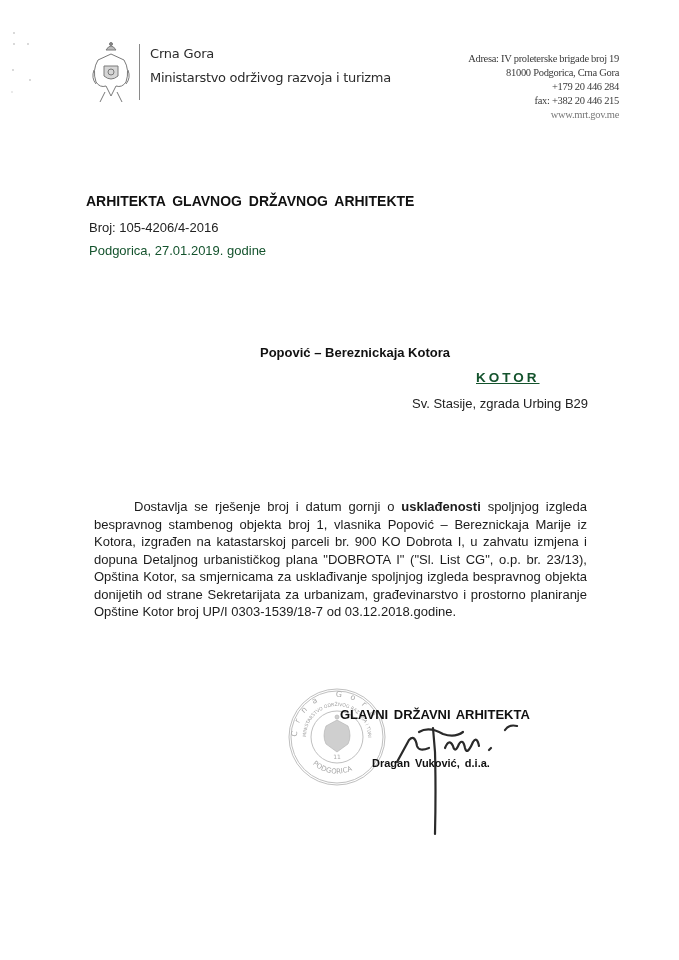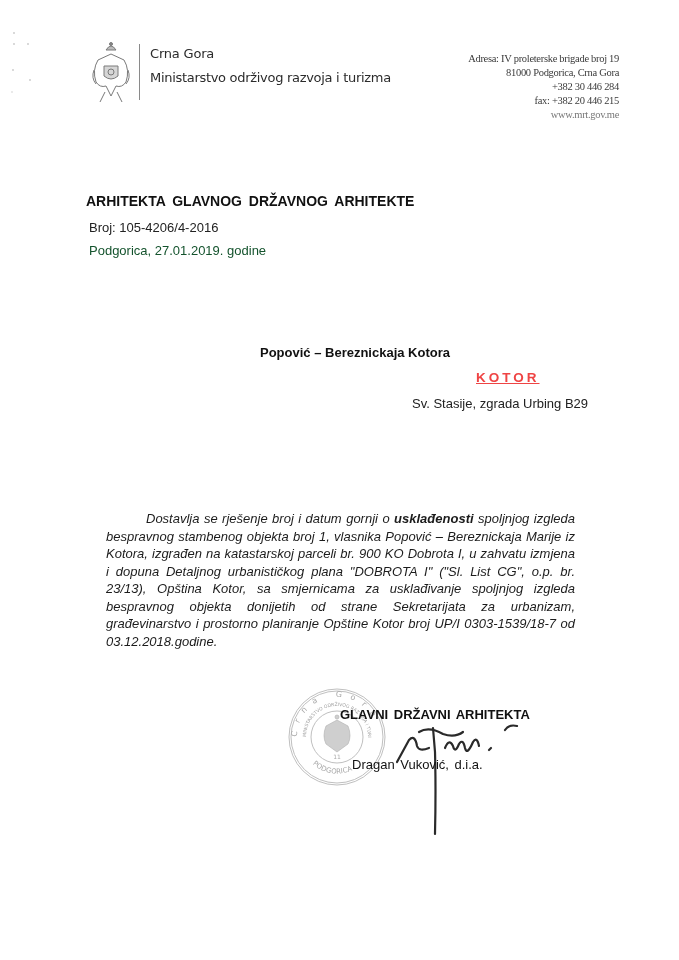--- a/index.html
+++ b/index.html
@@ -11,29 +11,29 @@
     .crest { left: 90px; top: 40px; width: 42px; height: 70px; }
     .vline { left: 139px; top: 44px; width: 1px; height: 56px; background: #8a8a8a; }
     .org1 { left: 150px; top: 46px; font-size: 13px; color: #2b2b2b; font-family: "DejaVu Sans", sans-serif; letter-spacing: -0.2px; }
     .org2 { left: 150px; top: 70px; font-size: 13px; color: #2b2b2b; font-family: "DejaVu Sans", sans-serif; letter-spacing: -0.3px; }
     .addr { right: 60px; top: 52px; text-align: right; font-size: 10.5px; line-height: 14px; color: #3a3a3a; font-family: Liberation Serif, serif; letter-spacing: -0.3px; }
     .addr .web { color: #777; }
     .directorate { left: 86px; top: 193px; font-size: 14px; font-weight: bold; word-spacing: 3px; color: #111; }
     .broj { left: 89px; top: 220px; font-size: 13px; color: #222; }
     .date { left: 89px; top: 243px; font-size: 13px; color: #14532d; }
     .recipient { left: 260px; top: 345px; font-size: 13px; font-weight: bold; color: #111; }
-    .city { left: 476px; top: 370px; font-size: 13.5px; font-weight: bold; text-decoration: underline; letter-spacing: 3px; color: #ef4444; }
+    .city { left: 476px; top: 370px; font-size: 13.5px; font-weight: bold; text-decoration: underline; letter-spacing: 3px; color: #14532d; }
     .street { left: 412px; top: 396px; font-size: 13px; color: #222; }
     .body-text { left: 89px; top: 493px; width: 503px; font-size: 13px; line-height: 17.5px; text-align: justify; color: #1c1c1c; }
-    .body-text p { margin: 17px; text-indent: 40px; font-style: italic; }
+    .body-text p { margin: 5px; text-indent: 40px; }
     .body-text b { font-weight: bold; }
     .stamp { left: 286px; top: 686px; width: 102px; height: 102px; }
     .sig-title { left: 340px; top: 707px; font-size: 13px; font-weight: bold; word-spacing: 2px; color: #111; }
     .signature { left: 395px; top: 720px; width: 180px; height: 120px; }
-    .sig-name { left: 352px; top: 757px; font-size: 13px; font-weight: normal; word-spacing: 2px; color: #111; }
+    .sig-name { left: 372px; top: 757px; font-size: 11px; font-weight: bold; word-spacing: 2px; color: #111; }
     .specks { left: 0; top: 0; width: 40px; height: 120px; }
   </style>
 </head>
 <body>
 
 <svg class="abs specks" viewBox="0 0 40 120">
   <circle cx="14" cy="33" r="0.9" fill="#c8c8c8"></circle>
   <circle cx="14" cy="44" r="0.9" fill="#c8c8c8"></circle>
   <circle cx="28" cy="44" r="0.9" fill="#c8c8c8"></circle>
   <circle cx="13" cy="70" r="0.9" fill="#c8c8c8"></circle>
@@ -52,21 +52,21 @@
     <circle cx="21" cy="32" r="3"></circle>
   </g>
 </svg>
 <div class="abs vline"></div>
 <div class="abs org1">Crna Gora</div>
 <div class="abs org2">Ministarstvo održivog razvoja  i turizma</div>
 
 <div class="abs addr">
   <div>Adresa: IV proleterske brigade broj 19</div>
   <div>81000 Podgorica, Crna Gora</div>
-  <div>+382 30 446 284</div>
+  <div>+179 20 446 284</div>
   <div>fax: +382 20 446 215</div>
   <div class="web">www.mrt.gov.me</div>
 </div>
 
 <div class="abs directorate">ARHITEKTA GLAVNOG DRŽAVNOG ARHITEKTE</div>
 <div class="abs broj">Broj: 105-4206/4-2016</div>
 <div class="abs date">Podgorica, 27.01.2019. godine</div>
 
 <div class="abs recipient">Popović – Bereznickaja Kotora</div>
 <div class="abs city">KOTOR</div>

